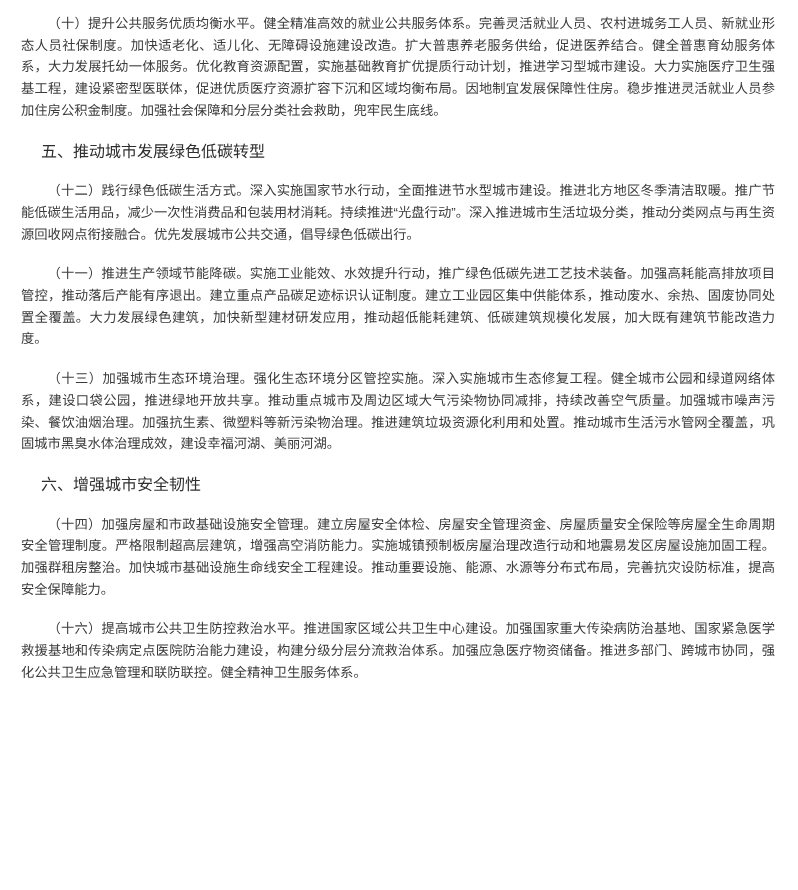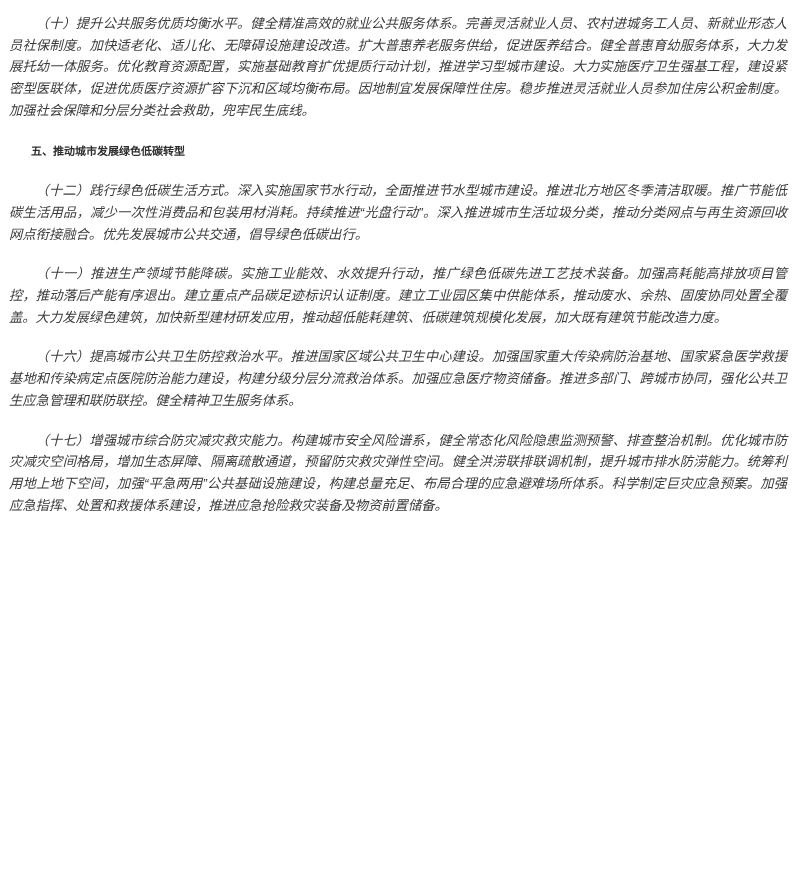--- a/index.html
+++ b/index.html
@@ -16,52 +16,53 @@
     box-sizing: border-box;
     width: 798px;
     padding: 1px 11px 4px 9px;
     color: #3b3b3b;
     font-size: 13.3px;
     line-height: 21.7px;
     text-align: justify;
     letter-spacing: 0;
   }
   .doc p {
-    margin: 18px 0;
+    margin: 18px 12px;
     text-indent: 2em;
     word-break: break-all;
-    font-style: italic;
   }
   .doc p:first-child {
     margin-top: 12px;
   }
   .doc h2 {
     margin: 19px 0 17px 0;
     padding: 0;
     text-indent: 2em;
-    font-size: 11px;
+    font-size: 16px;
     line-height: 21.7px;
-    font-weight: bold;
+    font-weight: normal;
     color: #2e2e2e;
   }
 </style>
 </head>
 <body style="background: rgb(255, 255, 255);">
 
 <div class="doc" style="color: rgb(59, 59, 59);">
 
   <p>（十）提升公共服务优质均衡水平。健全精准高效的就业公共服务体系。完善灵活就业人员、农村进城务工人员、新就业形态人员社保制度。加快适老化、适儿化、无障碍设施建设改造。扩大普惠养老服务供给，促进医养结合。健全普惠育幼服务体系，大力发展托幼一体服务。优化教育资源配置，实施基础教育扩优提质行动计划，推进学习型城市建设。大力实施医疗卫生强基工程，建设紧密型医联体，促进优质医疗资源扩容下沉和区域均衡布局。因地制宜发展保障性住房。稳步推进灵活就业人员参加住房公积金制度。加强社会保障和分层分类社会救助，兜牢民生底线。</p>
 
   <h2 style="color: rgb(46, 46, 46);">五、推动城市发展绿色低碳转型</h2>
 
   <p>（十二）践行绿色低碳生活方式。深入实施国家节水行动，全面推进节水型城市建设。推进北方地区冬季清洁取暖。推广节能低碳生活用品，减少一次性消费品和包装用材消耗。持续推进“光盘行动”。深入推进城市生活垃圾分类，推动分类网点与再生资源回收网点衔接融合。优先发展城市公共交通，倡导绿色低碳出行。</p>
 
   <p>（十一）推进生产领域节能降碳。实施工业能效、水效提升行动，推广绿色低碳先进工艺技术装备。加强高耗能高排放项目管控，推动落后产能有序退出。建立重点产品碳足迹标识认证制度。建立工业园区集中供能体系，推动废水、余热、固废协同处置全覆盖。大力发展绿色建筑，加快新型建材研发应用，推动超低能耗建筑、低碳建筑规模化发展，加大既有建筑节能改造力度。</p>
 
+  <p>（十三）加强城市生态环境治理。强化生态环境分区管控实施。深入实施城市生态修复工程。健全城市公园和绿道网络体系，建设口袋公园，推进绿地开放共享。推动重点城市及周边区域大气污染物协同减排，持续改善空气质量。加强城市噪声污染、餐饮油烟治理。加强抗生素、微塑料等新污染物治理。推进建筑垃圾资源化利用和处置。推动城市生活污水管网全覆盖，巩固城市黑臭水体治理成效，建设幸福河湖、美丽河湖。</p>
 
+  <h2 style="color: rgb(46, 46, 46);">六、增强城市安全韧性</h2>
 
+  <p>（十四）加强房屋和市政基础设施安全管理。建立房屋安全体检、房屋安全管理资金、房屋质量安全保险等房屋全生命周期安全管理制度。严格限制超高层建筑，增强高空消防能力。实施城镇预制板房屋治理改造行动和地震易发区房屋设施加固工程。加强群租房整治。加快城市基础设施生命线安全工程建设。推动重要设施、能源、水源等分布式布局，完善抗灾设防标准，提高安全保障能力。</p>
 
 
   <p>（十六）提高城市公共卫生防控救治水平。推进国家区域公共卫生中心建设。加强国家重大传染病防治基地、国家紧急医学救援基地和传染病定点医院防治能力建设，构建分级分层分流救治体系。加强应急医疗物资储备。推进多部门、跨城市协同，强化公共卫生应急管理和联防联控。健全精神卫生服务体系。</p>
 
-  <p>（十七）增强城市综合防灾减灾救灾能力。构建城市安全风险谱系，健全常态化风险隐患监测预警、排查整治机制。优化城市防灾减灾空间格局，增加生态屏障、隔离疏散通道，预留防灾救灾弹性空间。健全洪涝联排联调机制，提升城市排水防涝能力。统筹利用地上地下空间，加强“平急两用”公共基础设施建设，构建总量充足、布局合理的应急避难场所体系。科学制定巨灾应急预案。加强应急指挥、处置和救援体系建设，推进应急抢险救灾装备及物资前置储备。</p>
 
 </div>
 
 </body></html>

